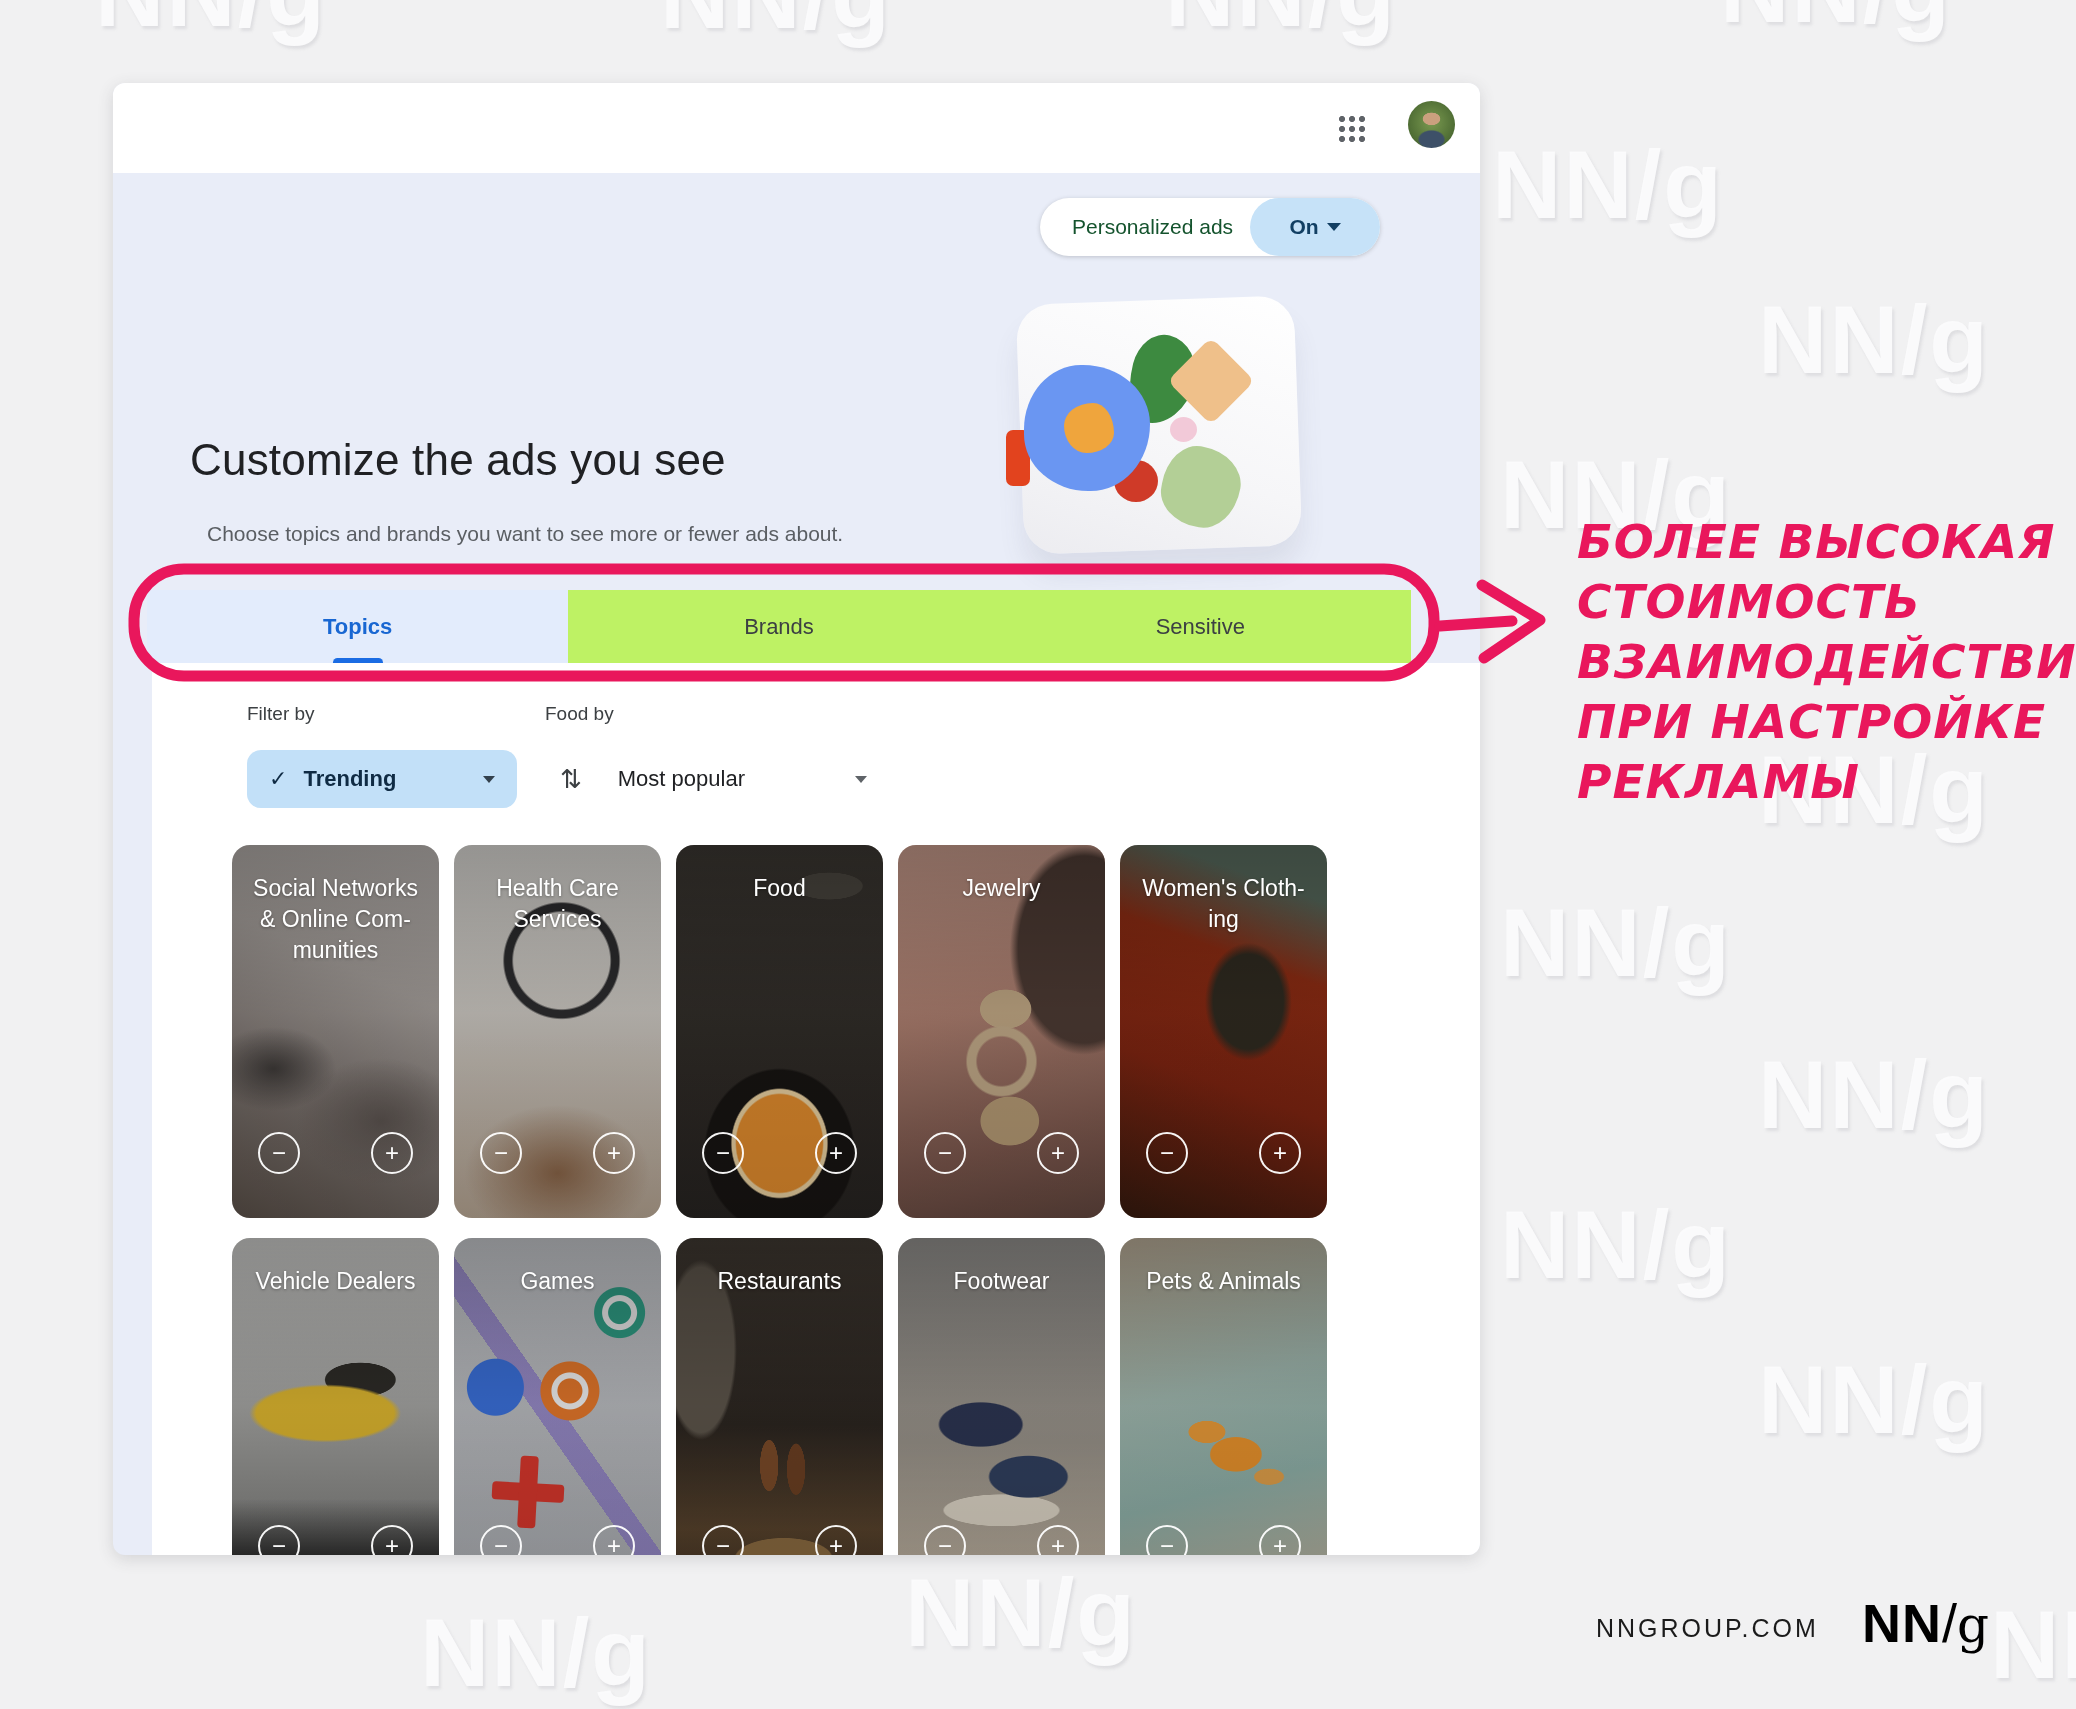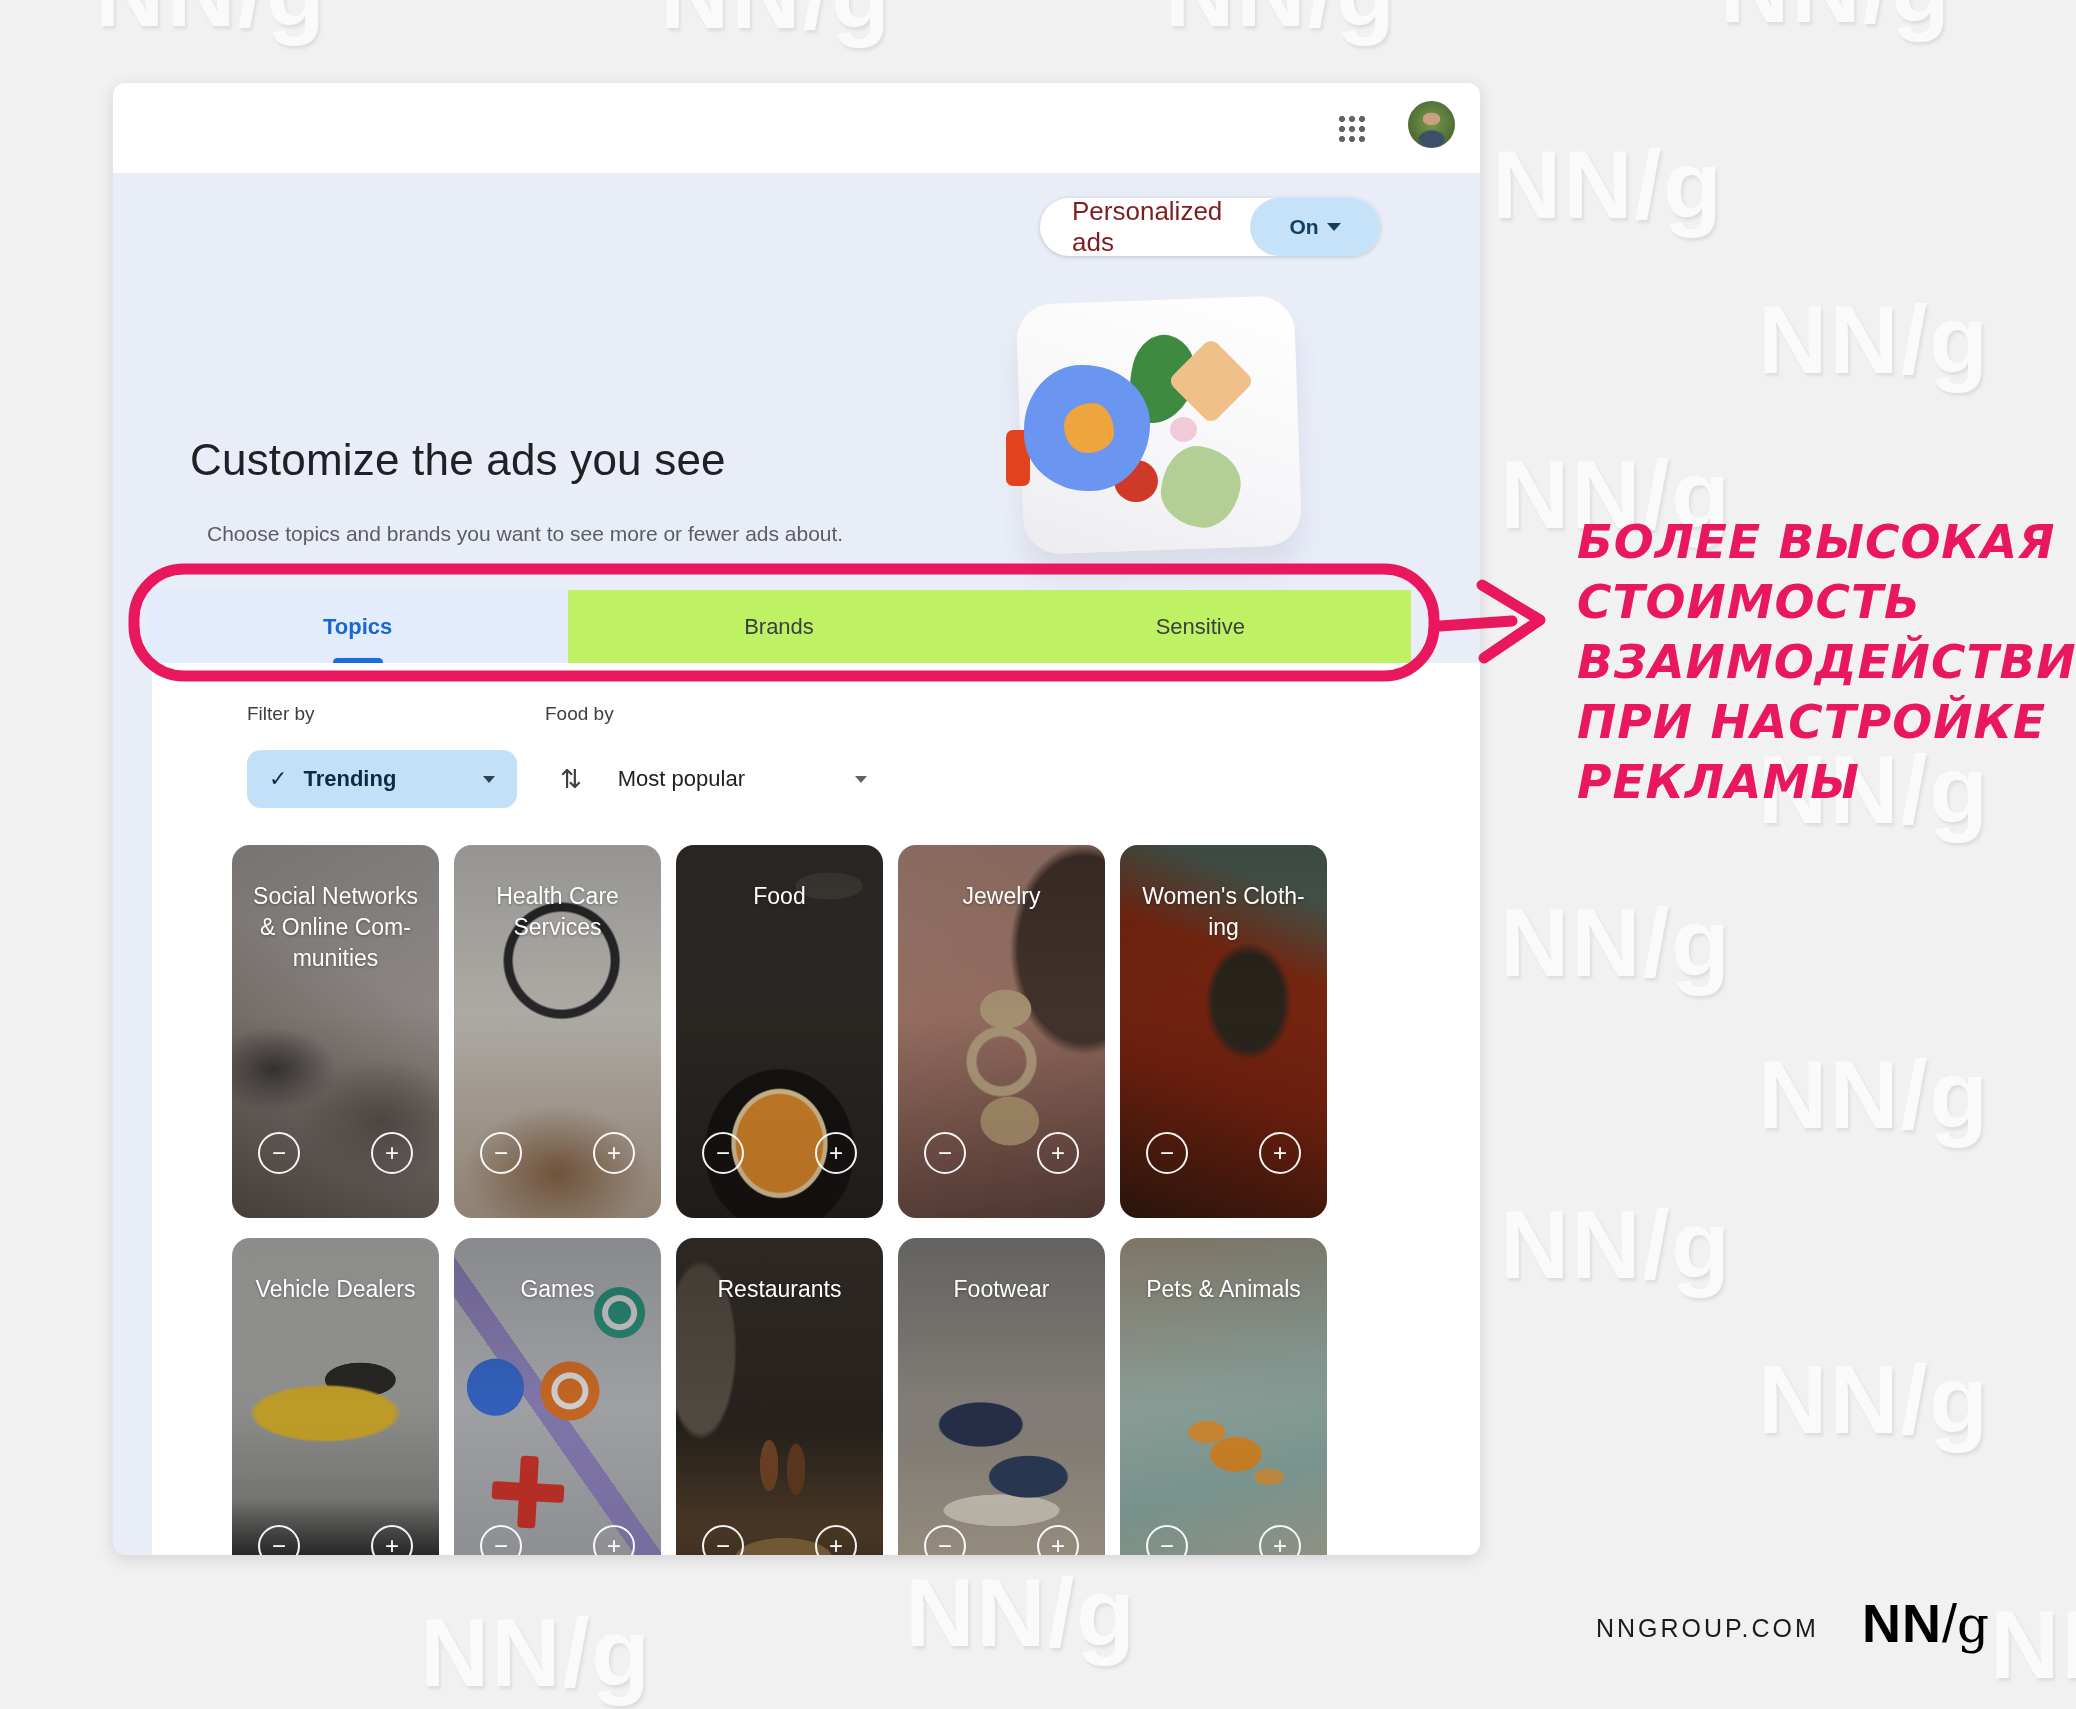--- a/index.html
+++ b/index.html
@@ -23,21 +23,21 @@
         radial-gradient(14px 10px at 50% 38%,#caa07e 0 60%,transparent 65%),
         radial-gradient(20px 14px at 50% 82%,#3d5068 0 60%,transparent 70%),
         radial-gradient(circle at 50% 45%,#7a9a50 0%,#4d6b33 70%,#3a5426 100%);}
 
   
   .hero-title{position:absolute;left:77px;top:352px;font-size:44px;color:#202124;letter-spacing:.2px;}
   .hero-sub{position:absolute;left:79px;top:424px;font-size:21px;color:#5a5e63;}
 
   .pill{position:absolute;left:927px;top:115px;width:340px;height:58px;background:#fff;
         border-radius:29px;box-shadow:0 1px 4px rgba(60,64,67,.25);display:flex;align-items:center;cursor:pointer;}
-  .pill-label{font-size:26px;color:#7f1d1d;padding-left:32px;flex:1;}
+  .pill-label{font-size:21px;color:#14532d;padding-left:32px;flex:1;}
   .pill-on{width:130px;height:58px;border-radius:29px;background:#c6e2f8;display:flex;
            align-items:center;justify-content:center;gap:8px;}
   .pill-on-text{font-size:21px;font-weight:bold;color:#123f63;}
   .caret{width:0;height:0;border-left:7px solid transparent;border-right:7px solid transparent;
          border-top:8px solid #123f63;}
 
   
   .illus{position:absolute;left:889px;top:212px;width:300px;height:265px;}
   .illus .box{position:absolute;left:18px;top:5px;width:278px;height:250px;background:
         linear-gradient(200deg,#ffffff 0%,#f6f6f8 60%,#ececf0 100%);
@@ -76,21 +76,21 @@
   .sort-icon{font-size:26px;color:#3c4043;font-family:"DejaVu Sans",sans-serif;}
   .sort-text{font-size:22px;color:#202124;padding-left:36px;}
   .sortrow .caret{border-top-color:#5f6368;margin-left:110px;border-left-width:6px;border-right-width:6px;border-top-width:7px;}
 
   
   .grid{position:absolute;left:80px;top:182px;display:grid;
         grid-template-columns:repeat(5,207px);grid-auto-rows:373px;column-gap:15px;row-gap:20px;}
   .card{position:relative;border-radius:18px;overflow:hidden;cursor:pointer;}
   .photo{position:absolute;inset:0;}
   .shade{position:absolute;inset:0;background:linear-gradient(180deg,rgba(0,0,0,.30),rgba(0,0,0,.14) 45%,rgba(0,0,0,.20));}
-  .card-label{position:absolute;left:0;right:0;top:36px;text-align:center;color:#ffffff;
+  .card-label{position:absolute;left:0;right:0;top:28px;text-align:center;color:#ffffff;
         font-size:23px;line-height:31px;white-space:pre-line;text-shadow:0 1px 3px rgba(0,0,0,.35);}
   .circle{position:absolute;bottom:44px;width:42px;height:42px;border-radius:50%;
         border:2px solid rgba(255,255,255,.95);background:transparent;color:#fff;
         font-size:24px;line-height:38px;text-align:center;padding:0;cursor:pointer;
         font-family:"Liberation Sans",sans-serif;}
   .circle.minus{left:26px;}
   .circle.plus{right:26px;}
 
   
   .p-social{background:

